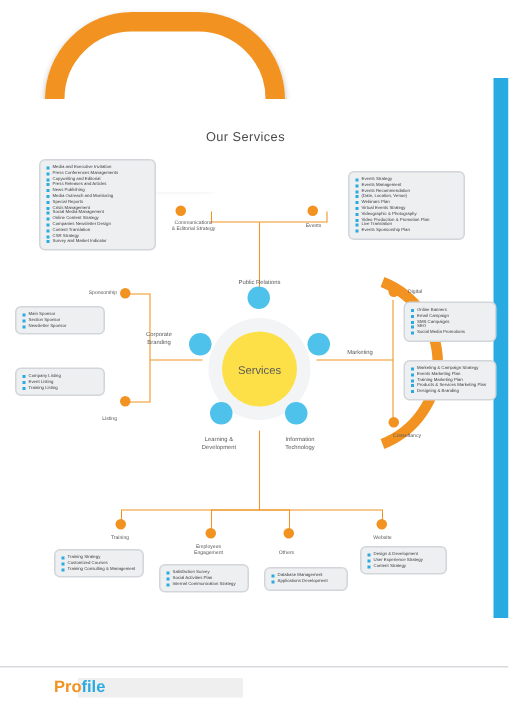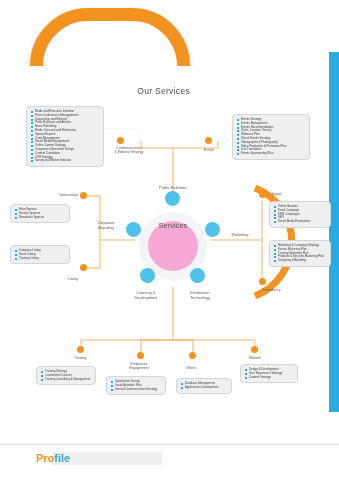--- a/index.html
+++ b/index.html
@@ -38,21 +38,21 @@
   .box ul { list-style:none; }
   .box li { position:relative; font-size:2.9px; line-height:3.8px; color:#3d3d3d;
             padding-left:5px; white-space:nowrap; }
   .box li::before { content:""; position:absolute; left:0.5px; top:1px; width:2px; height:2px;
                     background:#29ABE2; }
 
   
   .hub-ring { position:absolute; left:139px; top:212px; width:68px; height:68px;
               border-radius:50%; background:#F2F4F6; }
   .hub-inner { position:absolute; left:148px; top:221px; width:50px; height:50px;
-               border-radius:50%; background:#f9a8d4; display:flex; align-items:flex-start;
+               border-radius:50%; background:#fde047; display:flex; align-items:center;
                justify-content:center; }
   .hub-label { font-size:7.5px; color:#58595b; }
   .node { position:absolute; width:15px; height:15px; border-radius:50%; background:#4FC2EC; }
 
   
   .dot { position:absolute; width:7px; height:7px; border-radius:50%; background:#F29321; }
   .lbl { position:absolute; font-size:3.4px; color:#5a5a5a; text-align:center; line-height:4.4px;
          white-space:nowrap; }
   .lbl-l { text-align:right; }
   .lbl-r { text-align:left; }

